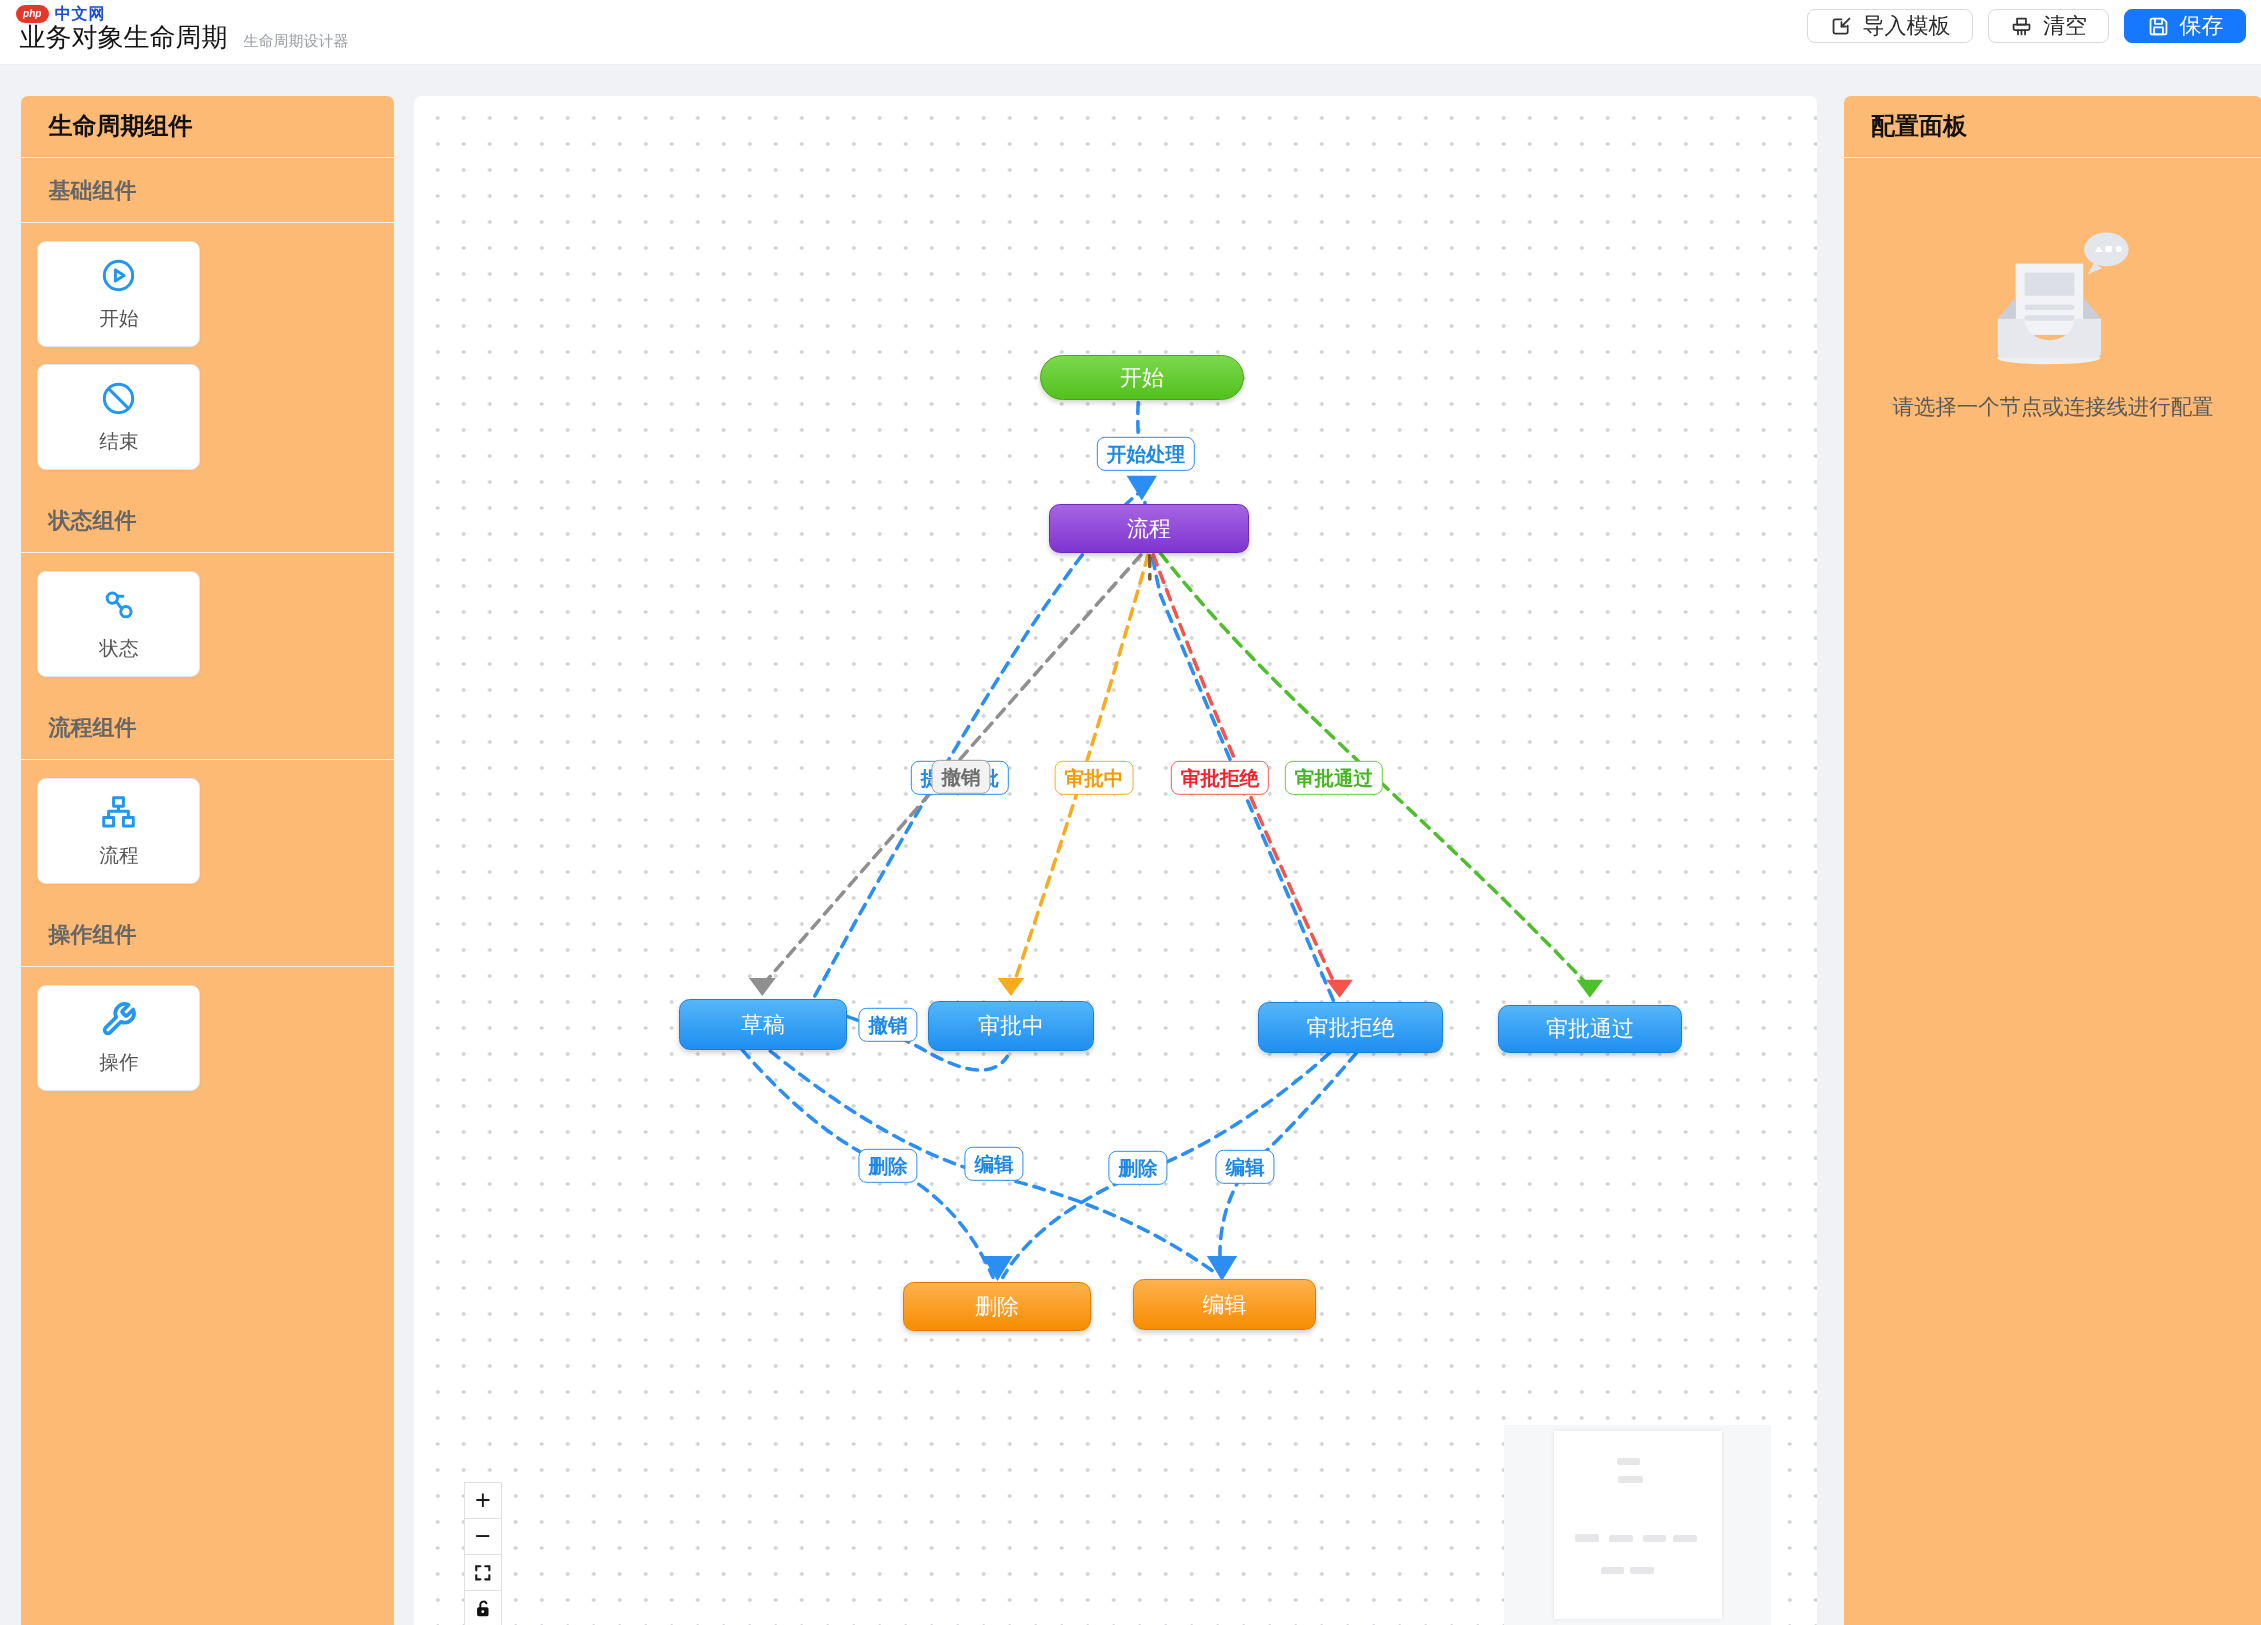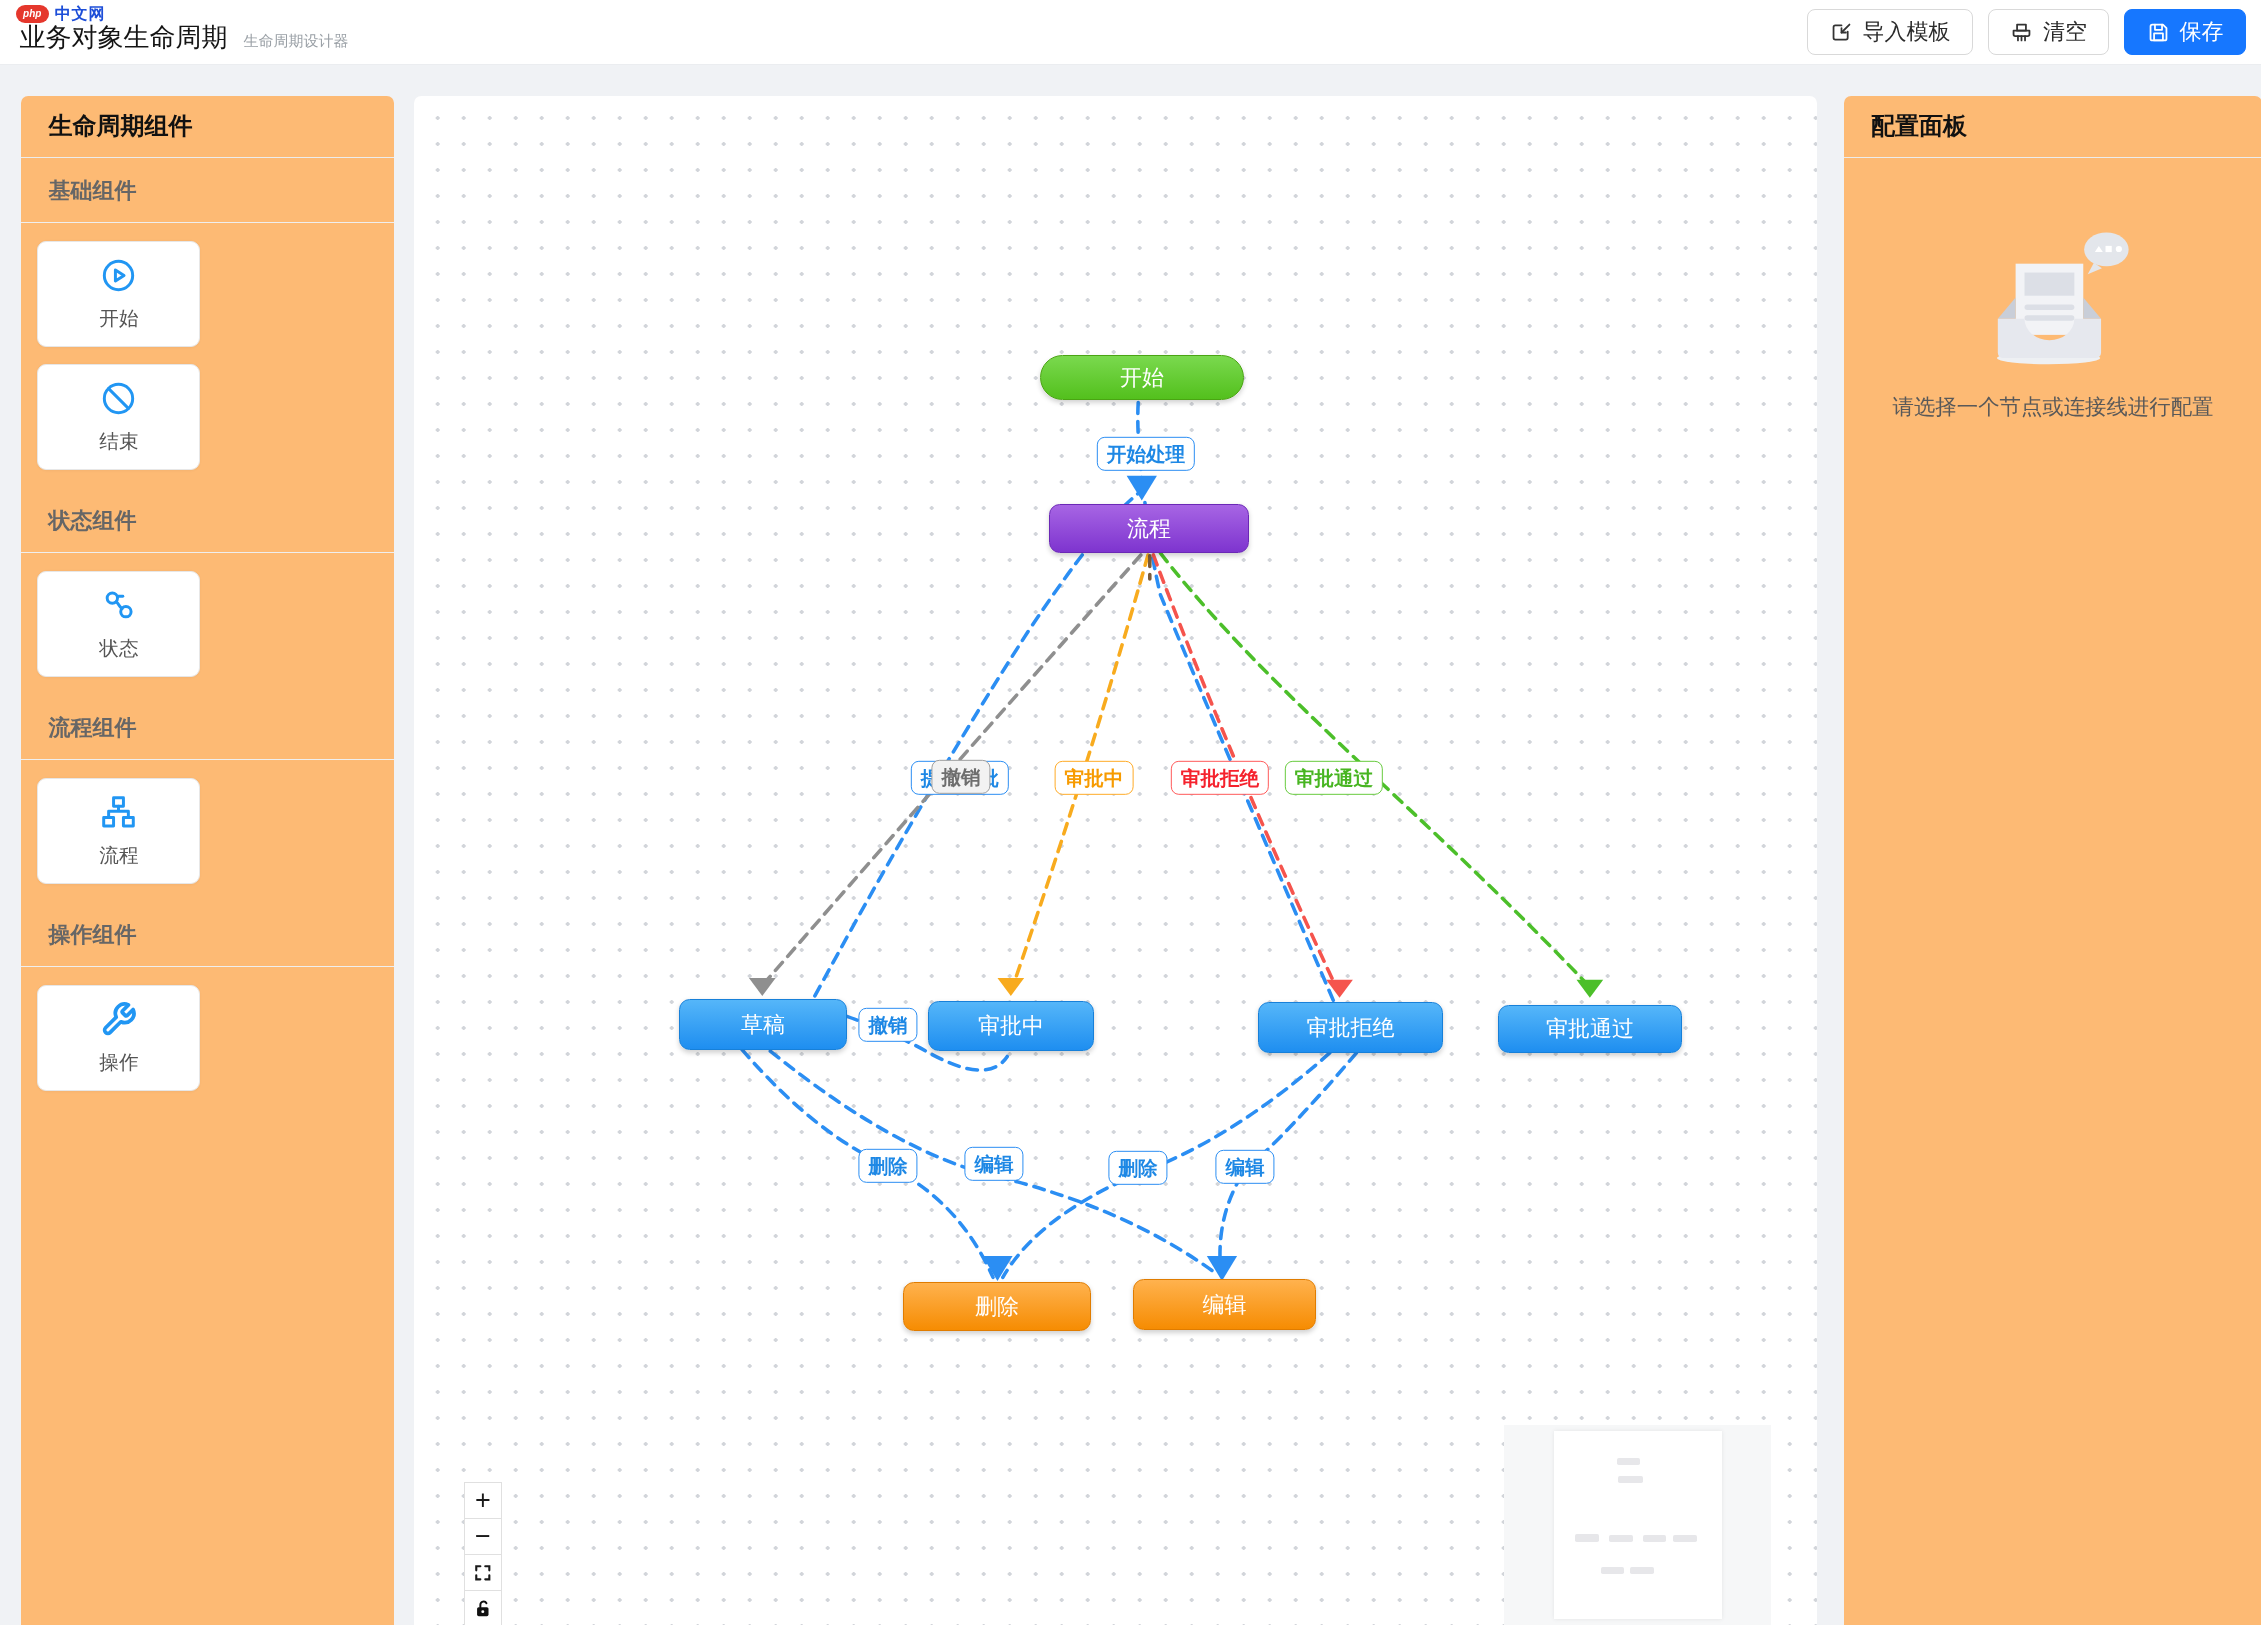--- a/index.html
+++ b/index.html
@@ -13,21 +13,21 @@
 
   
   .header { position:absolute; left:0; top:0; width:2262px; height:65px; background:#fff; border-bottom:0.9px solid #ebedf0; }
   .logo-row { position:absolute; left:16px; top:3.6px; display:flex; align-items:center; gap:6.2px; }
   .logo-badge { background:#e5372c; color:#fff; font-weight:bold; font-style:italic; font-size:10px; line-height:1; padding:3.6px 7.1px 4.5px; border-radius:10px; }
   .logo-text { font-size:16px; font-weight:bold; color:#1d4ed8; letter-spacing:0.9px; }
   .title-row { position:absolute; left:19.6px; top:19.6px; display:flex; align-items:baseline; gap:16px; }
   .app-title { font-size:26px; font-weight:normal; color:#141414; }
   .app-subtitle { font-size:15px; color:#9aa0a6; }
   .header-actions { position:absolute; right:16px; top:9px; display:flex; gap:15px; }
-  .btn { height:46px; display:flex; align-items:center; gap:9.8px; padding:0 21.4px; background:#fff;
+  .btn { height:34px; display:flex; align-items:center; gap:9.8px; padding:0 21.4px; background:#fff;
          border:0.9px solid #d9d9d9; border-radius:8px; font-size:22px; color:#2b2b2b; cursor:pointer; }
   .btn svg { flex:0 0 auto; }
   .btn.primary { background:#1677ff; border-color:#1677ff; color:#fff;align-items:center; }
 
   
   .panel { position:absolute; top:96px; bottom:0; background:#fdba74; border-radius:7.1px 7.1px 0 0; }
   .panel-title { font-size:24px; font-weight:bold; color:#111; padding:14.3px 27px 15px; border-bottom:0.9px solid #ececec; }
 
   
   .sidebar { left:21.4px; width:373px; }

